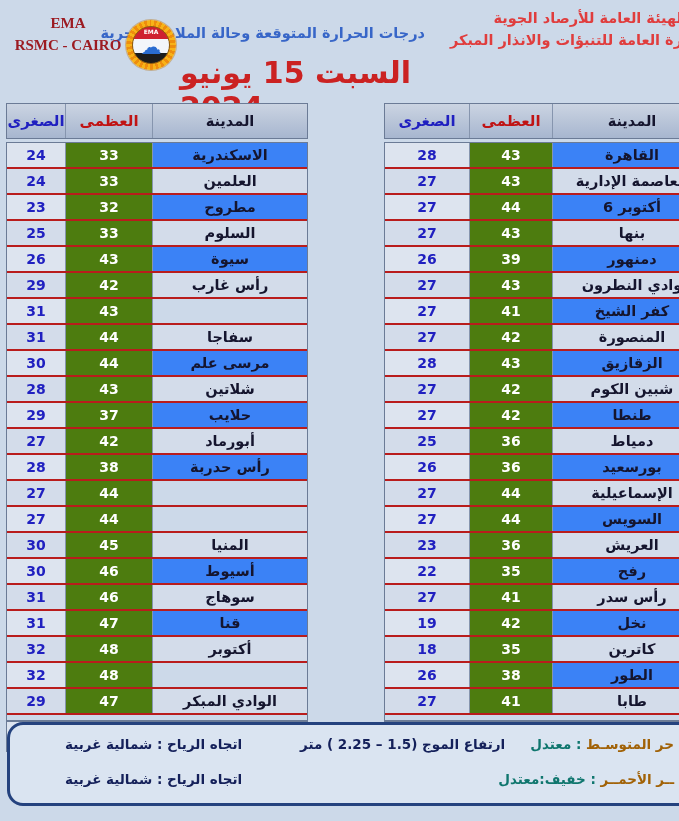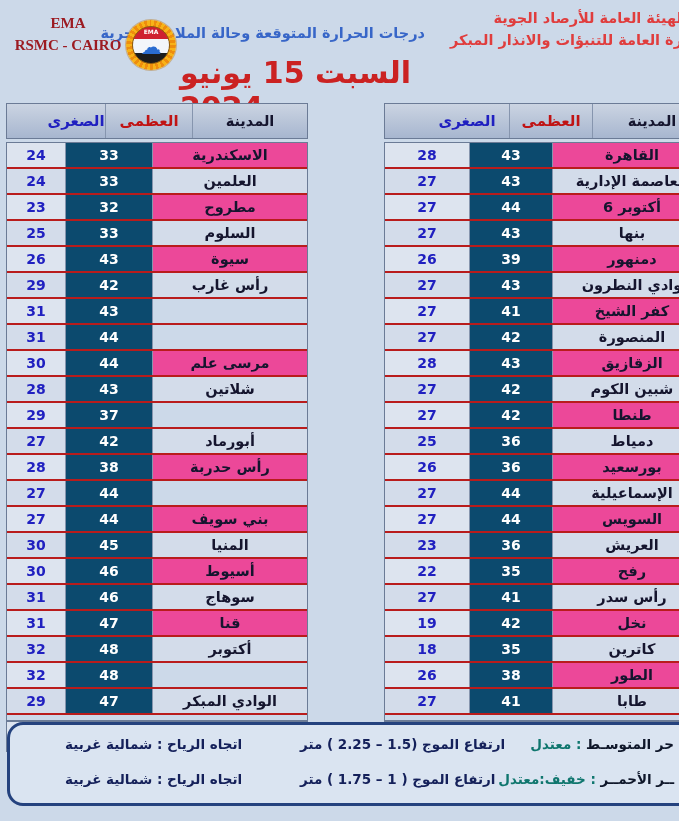--- a/index.html
+++ b/index.html
@@ -54,52 +54,52 @@
     color:#cb2222; font-weight:bold; font-size:30px;
   }
   
   .temp-table { position:absolute; top:103px; }
   .t-left  { left:6px;   width:302px; --wmin:58px; --wmax:88px; }
   .t-right { left:384px; width:328px; --wmin:84px; --wmax:84px; }
   .thead {
     display:flex; height:34px; margin-bottom:3px;
     background:linear-gradient(180deg,#cbd4e2,#a7b6cf);
     border:1px solid #6b7b96;
-    font-weight:bold; font-size:15px;padding-left:40px;
+    font-weight:bold; font-size:15px;
   }
   .thead .cell { background:transparent; }
   .hmin { color:#2020c0; } .hmax { color:#c01313; } .hcity { color:#15152e; }
   .tbody { border:1px solid #6b7b96; }
   .trow { display:flex; height:24px; border-bottom:2px solid #b91c1c; font-weight:bold; font-size:14px; }
   .trow:last-child { border-bottom:none; }
   .trow.last { margin-top:5px; border-top:2px solid #6b7b96; height:29px; }
   .cell {
     display:flex; align-items:center; justify-content:center;
     box-sizing:border-box;
   }
   .cmin { width:var(--wmin); color:#2020c0; background:#dde4ef; }
   .cmax {
-    width:var(--wmax); color:#ffffff; background:#0c4a6e;
+    width:var(--wmax); color:#ffffff; background:#4d7c0f;
     border-left:1px solid #8695ae; border-right:1px solid #8695ae;
   }
-  .ccity { flex:1; color:#15152e; background:#ec4899; direction:ltr; font-size:14.5px; }
+  .ccity { flex:1; color:#15152e; background:#3b82f6; direction:ltr; font-size:14.5px; }
   .trow.alt .cmin, .trow.alt .ccity { background:#d3dcea; }
   
   .marine {
     position:absolute; top:722px; left:7px; width:700px; height:84px;
     border:3px solid #24427e; border-radius:16px;
     background:#dae4f1; box-sizing:border-box;
   }
   .m-row { position:absolute; left:0; right:0; height:20px;
     font-weight:bold; font-size:13.5px; color:#14205a; }
   .m-row.r1 { top:11px; } .m-row.r2 { top:46px; }
   .m-wind { position:absolute; left:55px;  direction:rtl; white-space:nowrap; }
   .m-wave { position:absolute; left:262px; direction:rtl; white-space:nowrap;margin-left:28px; }
   .m-sea  { position:absolute; right:30px; direction:rtl; white-space:nowrap; }
-  .sea-name  { color:#0f172a; }
+  .sea-name  { color:#a16207; }
   .sea-state { color:#0f766e; }
 </style>
 </head>
 <body>
 
 <div class="org-block">
   <div>الهيئة العامة للأرصاد الجوية</div>
   <div>ارة العامة للتنبؤات والانذار المبكر</div>
 </div>
 
@@ -282,53 +282,54 @@
         <div class="cell cmax">42</div>
         <div class="cell ccity">رأس غارب</div>
       </div>
       <div class="trow">
         <div class="cell cmin">31</div>
         <div class="cell cmax">43</div>
       </div>
       <div class="trow alt">
         <div class="cell cmin">31</div>
         <div class="cell cmax">44</div>
+        <div class="cell ccity">سفاجا</div>
       </div>
       <div class="trow">
         <div class="cell cmin">30</div>
         <div class="cell cmax">44</div>
         <div class="cell ccity">مرسى علم</div>
       </div>
       <div class="trow alt">
         <div class="cell cmin">28</div>
         <div class="cell cmax">43</div>
         <div class="cell ccity">شلاتين</div>
       </div>
       <div class="trow">
         <div class="cell cmin">29</div>
         <div class="cell cmax">37</div>
+        <div class="cell ccity">حلايب</div>
       </div>
       <div class="trow alt">
         <div class="cell cmin">27</div>
         <div class="cell cmax">42</div>
         <div class="cell ccity">أبورماد</div>
       </div>
       <div class="trow">
         <div class="cell cmin">28</div>
         <div class="cell cmax">38</div>
         <div class="cell ccity">رأس حدربة</div>
       </div>
       <div class="trow alt">
         <div class="cell cmin">27</div>
         <div class="cell cmax">44</div>
       </div>
       <div class="trow">
         <div class="cell cmin">27</div>
         <div class="cell cmax">44</div>
-        <div class="cell ccity">بني سويف</div>
       </div>
       <div class="trow alt">
         <div class="cell cmin">30</div>
         <div class="cell cmax">45</div>
         <div class="cell ccity">المنيا</div>
       </div>
       <div class="trow">
         <div class="cell cmin">30</div>
         <div class="cell cmax">46</div>
         <div class="cell ccity">أسيوط</div>
@@ -366,16 +367,15 @@
 </div>
 
 <div class="marine">
   <div class="m-row r1">
       <div class="m-sea"><span class="sea-name">حر المتوسـط</span> <span class="sea-state">:  معتدل</span></div>
       <div class="m-wave">ارتفاع الموج (1.5 – 2.25 ) متر</div>
       <div class="m-wind">اتجاه الرياح : شمالية غربية</div>
     </div>
   <div class="m-row r2">
       <div class="m-sea"><span class="sea-name">ــر الأحمــر</span> <span class="sea-state">:  خفيف:معتدل</span></div>
-      <div class="m-wave">ارتفاع الموج ( 1 – 1.75 ) متر</div>
       <div class="m-wind">اتجاه الرياح : شمالية غربية</div>
     </div>
 </div>
 
 </body></html>

